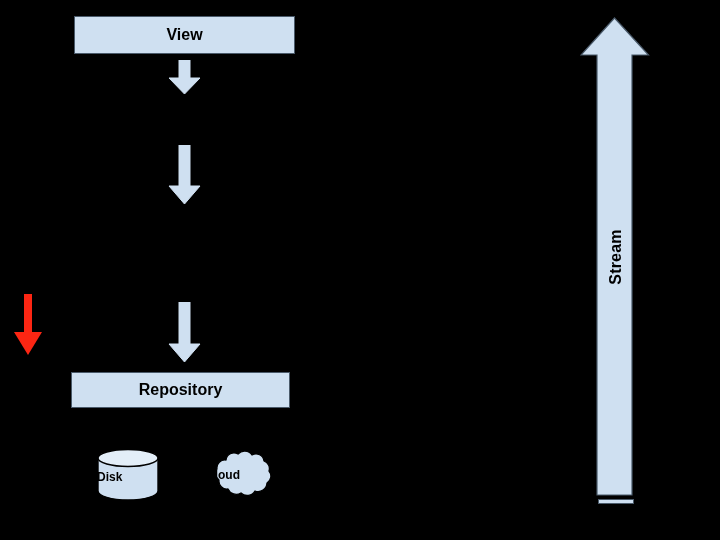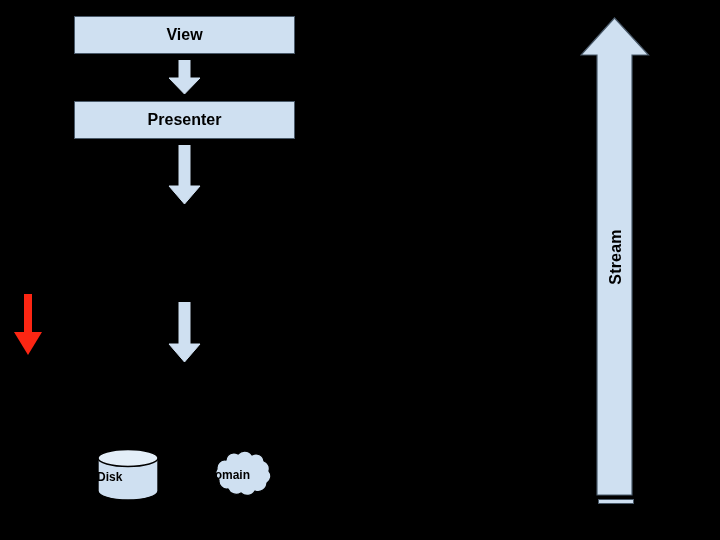--- a/index.html
+++ b/index.html
@@ -71,23 +71,23 @@
     white-space: nowrap;
   }
 </style>
 </head>
 <body>
 
 <div id="canvas">
 
   <div class="node-box" style="left:74px; top:16px; width:221px; height:38px;">View</div>
 
-  <div class="node-box" style="left:74px; top:101px; width:221px; height:38px;">Presenter</div>
 
 
+  <div class="node-box" style="left:71px; top:372px; width:219px; height:36px;">Repository</div>
 
   <div class="flow-arrow" style="left:168px; top:60px;">
     <svg width="33" height="35" viewBox="0 0 33 35">
       <polygon points="11,0 22,0 22,18 32,18 16.5,34 1,18 11,18" fill="#cfe0f1" stroke="#cfe0f1" stroke-width="1"></polygon>
     </svg>
   </div>
 
   <div class="flow-arrow" style="left:168px; top:145px;">
     <svg width="33" height="60" viewBox="0 0 33 60">
       <polygon points="11,0 22,0 22,41 32,41 16.5,59 1,41 11,41" fill="#cfe0f1" stroke="#cfe0f1" stroke-width="1"></polygon>
@@ -133,15 +133,15 @@
                a8,8 0 0 1 5,10
                a8,8 0 0 1 -2,12
                a9,9 0 0 1 -12,8
                a9,9 0 0 1 -14,2
                a9,9 0 0 1 -13,-4
                a8,8 0 0 1 -9,-9
                a8,8 0 0 1 -2,-11
                a8,8 0 0 1 9,-9 Z" fill="#cfe0f1" stroke="#000000" stroke-width="1.3" stroke-linejoin="round"></path>
     </svg>
   </div>
-  <div class="store-label" style="left:206px; top:468px; width:68px;">Domain</div>
+  <div class="store-label" style="left:206px; top:468px; width:68px;">Cloud</div>
 
 </div>
 
 </body></html>

